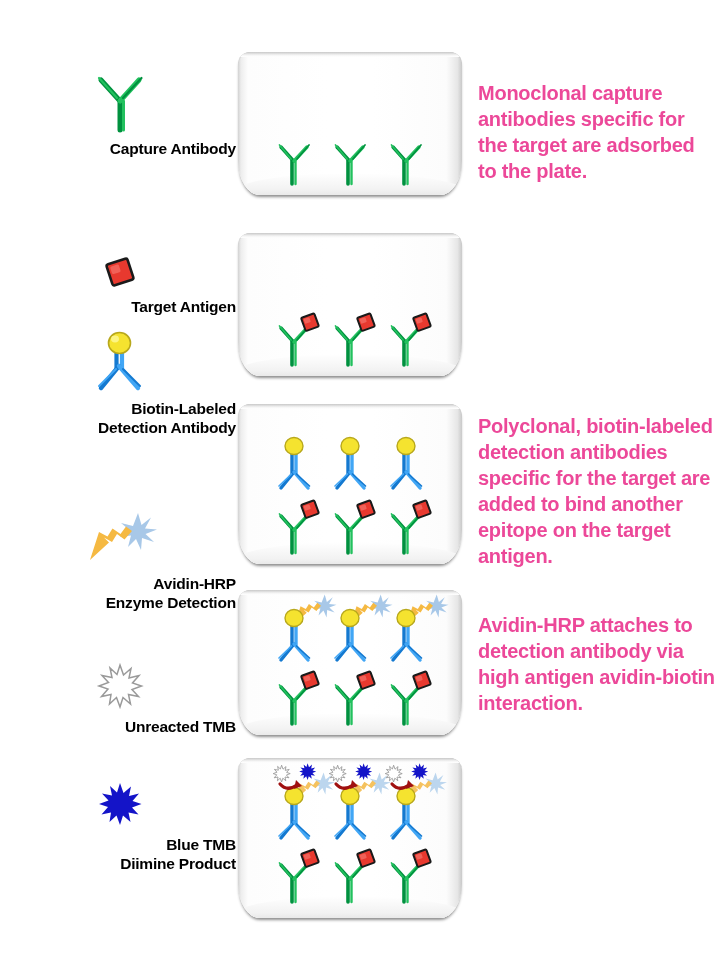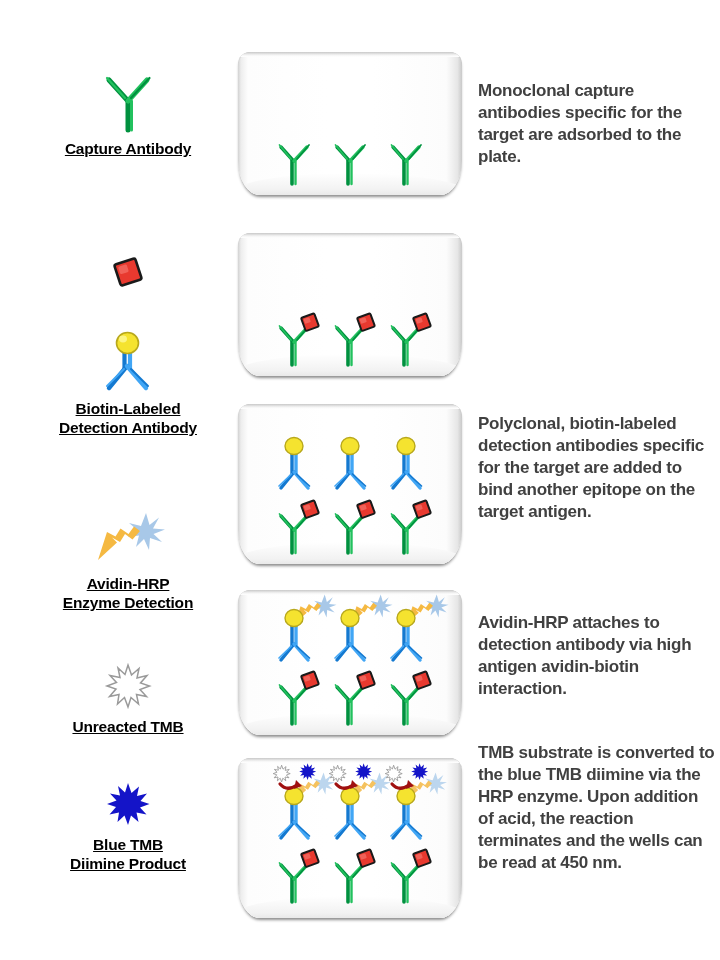--- a/index.html
+++ b/index.html
@@ -17,23 +17,22 @@
   #diagram {
     position: relative;
     width: 720px;
     height: 960px;
   }
 
   
   .legend-cell {
     position: absolute;
     width: 232px;
-    left: 12px;
-    text-align: center;
-    text-decoration: underline;
+    left: 4px;
+    text-align: right;
   }
   .legend-icon {
     height: 62px;
     display: flex;
     align-items: flex-end;
     justify-content: center;
   }
   .legend-label {
     font-size: 15.5px;
     font-weight: bold;
@@ -86,23 +85,23 @@
     position: absolute;
     inset: 0;
     z-index: 3;
   }
 
   
   .desc-cell {
     position: absolute;
     left: 478px;
     width: 238px;
-    font-size: 17px;
+    font-size: 20px;
     font-weight: bold;
-    color: #404040;
+    color: #ec4899;
     line-height: 1.30;
     letter-spacing: -0.25px;
   }
 
   svg { display: block; overflow: visible; }
 </style>
 </head>
 <body>
 
 <div id="diagram">
@@ -125,20 +124,21 @@
 
   <div class="legend-cell" style="top:228px">
     <div class="legend-icon">
       <svg width="40" height="40" viewBox="0 0 40 40">
         <g transform="rotate(-18 20 22)">
           <rect x="9" y="11" width="22" height="22" rx="2" fill="#e8392f" stroke="#1a1a1a" stroke-width="2.6"></rect>
           <rect x="12" y="14" width="9" height="8" rx="1.5" fill="#f2695f" opacity="0.85"></rect>
         </g>
       </svg>
     </div>
+    <div class="legend-label">Target Antigen</div>
   </div>
 
   <div class="legend-cell" style="top:330px">
     <div class="legend-icon">
       <svg width="56" height="62" viewBox="0 0 56 62">
         <g stroke-linecap="round" fill="none">
           <path d="M24.5 18 L24.5 38" stroke="#1479d0" stroke-width="4.2"></path>
           <path d="M30 18 L30 38" stroke="#41a6f5" stroke-width="4.2"></path>
           <path d="M27 36 L9 58" stroke="#1479d0" stroke-width="4.4"></path>
           <path d="M27 36 L46 58" stroke="#41a6f5" stroke-width="4.4"></path>
@@ -567,15 +567,14 @@
             </g>
             <g transform="translate(175,96) rotate(-20)">
               <rect x="0" y="0" width="14" height="14" rx="1.5" fill="#e8392f" stroke="#1a1a1a" stroke-width="2"></rect>
               <rect x="2" y="2" width="6" height="5" rx="1" fill="#f2695f" opacity="0.85"></rect>
             </g>
           </g>
         </svg>
       </div>
     </div>
   </div>
-  <div class="desc-cell" style="top:742px">TMB substrate is converted to the blue TMB diimine via the HRP enzyme. Upon addition of acid, the reaction terminates and the wells can be read at 450 nm.</div>
 
 </div>
 
 </body></html>

